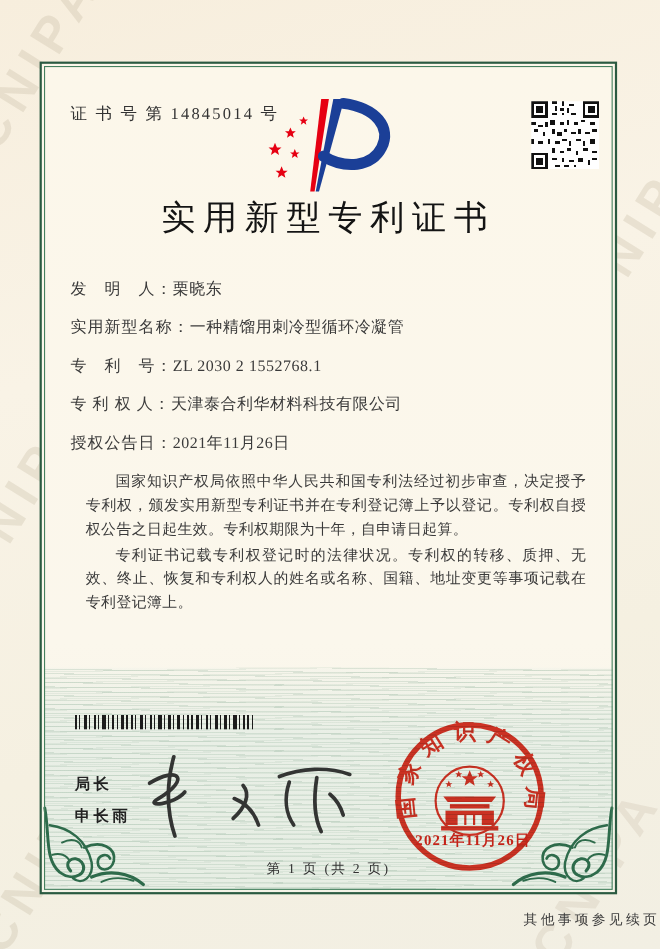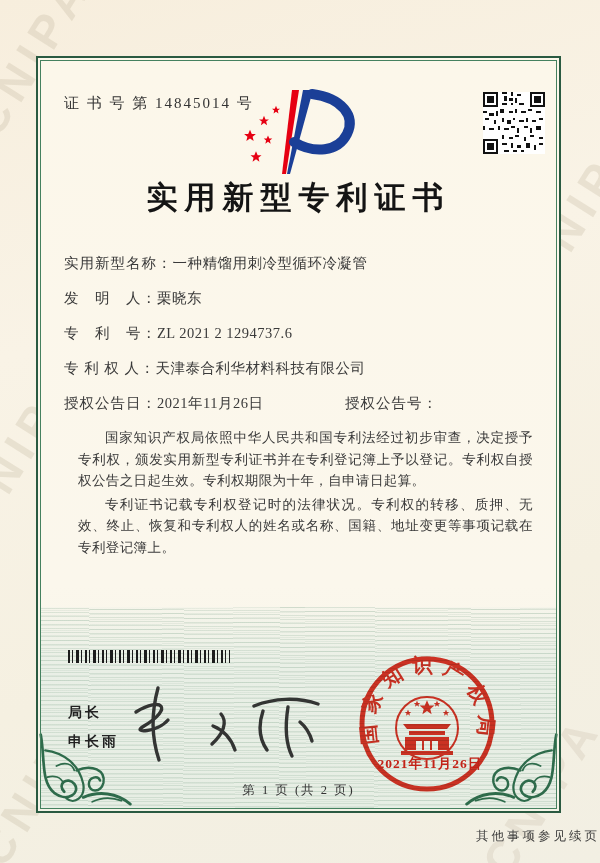--- a/index.html
+++ b/index.html
@@ -28,21 +28,21 @@
   .frame::before{
     content:"";position:absolute;inset:2px;border:1px solid #45815f;pointer-events:none;z-index:5;
   }
   .content{position:relative;z-index:2;padding:0 26px;height:100%;box-sizing:border-box;}
 
   .certno{margin:0;padding-top:36px;font-size:15px;letter-spacing:2px;color:#333;}
 
   .logo{position:absolute;left:50%;top:26px;transform:translateX(-50%);width:146px;height:96px;}
   .qr{position:absolute;right:14px;top:34px;width:62px;height:62px;}
 
-  .title{margin:64px 0 0 0;text-align:center;font-size:31px;font-weight:700;
+  .title{margin:64px 0 0 0;text-align:center;font-size:31px;font-weight:400;
          letter-spacing:7px;color:#141414;}
 
   .fields{margin-top:33px;font-size:14.5px;line-height:22px;color:#3a3a3a;}
   .frow{display:flex;margin-bottom:13px;}
   .flabel{white-space:pre;letter-spacing:1px;}
   .fval{flex:1;letter-spacing:0.5px;}
   .gval{width:158px;letter-spacing:0.5px;}
   .glabel2{white-space:pre;letter-spacing:1px;margin-left:30px;}
 
   .paras{margin-top:10px;font-size:13.5px;line-height:21.5px;color:#3a3a3a;margin-left:14px;}
@@ -205,39 +205,38 @@
       </g>
     </svg>
 
     <div class="content">
       <p class="certno">证 书 号 第 14845014 号</p>
 
       <h1 class="title">实用新型专利证书</h1>
 
       <div class="fields">
         <div class="frow">
+          <span class="flabel">发　明　人：</span>
+          <span class="fval">栗晓东</span>
+        </div>
+        <div class="frow">
           <span class="flabel">实用新型名称：</span>
           <span class="fval">一种精馏用刺冷型循环冷凝管</span>
         </div>
         <div class="frow">
-          <span class="flabel">发　明　人：</span>
-          <span class="fval">栗晓东</span>
-        </div>
-        <div class="frow">
           <span class="flabel">专　利　号：</span>
-          <span class="fval">ZL 2021 2 1294737.6</span>
+          <span class="fval">ZL 2030 2 1552768.1</span>
         </div>
         <div class="frow">
           <span class="flabel">专 利 权 人：</span>
           <span class="fval">天津泰合利华材料科技有限公司</span>
         </div>
         <div class="frow">
           <span class="flabel">授权公告日：</span>
           <span class="gval">2021年11月26日</span>
-          <span class="glabel2">授权公告号：</span>
         </div>
       </div>
 
       <div class="paras">
         <p>国家知识产权局依照中华人民共和国专利法经过初步审查，决定授予专利权，颁发实用新型专利证书并在专利登记簿上予以登记。专利权自授权公告之日起生效。专利权期限为十年，自申请日起算。</p>
         <p>专利证书记载专利权登记时的法律状况。专利权的转移、质押、无效、终止、恢复和专利权人的姓名或名称、国籍、地址变更等事项记载在专利登记簿上。</p>
       </div>
     </div>
 
     <div class="barcode"></div>

